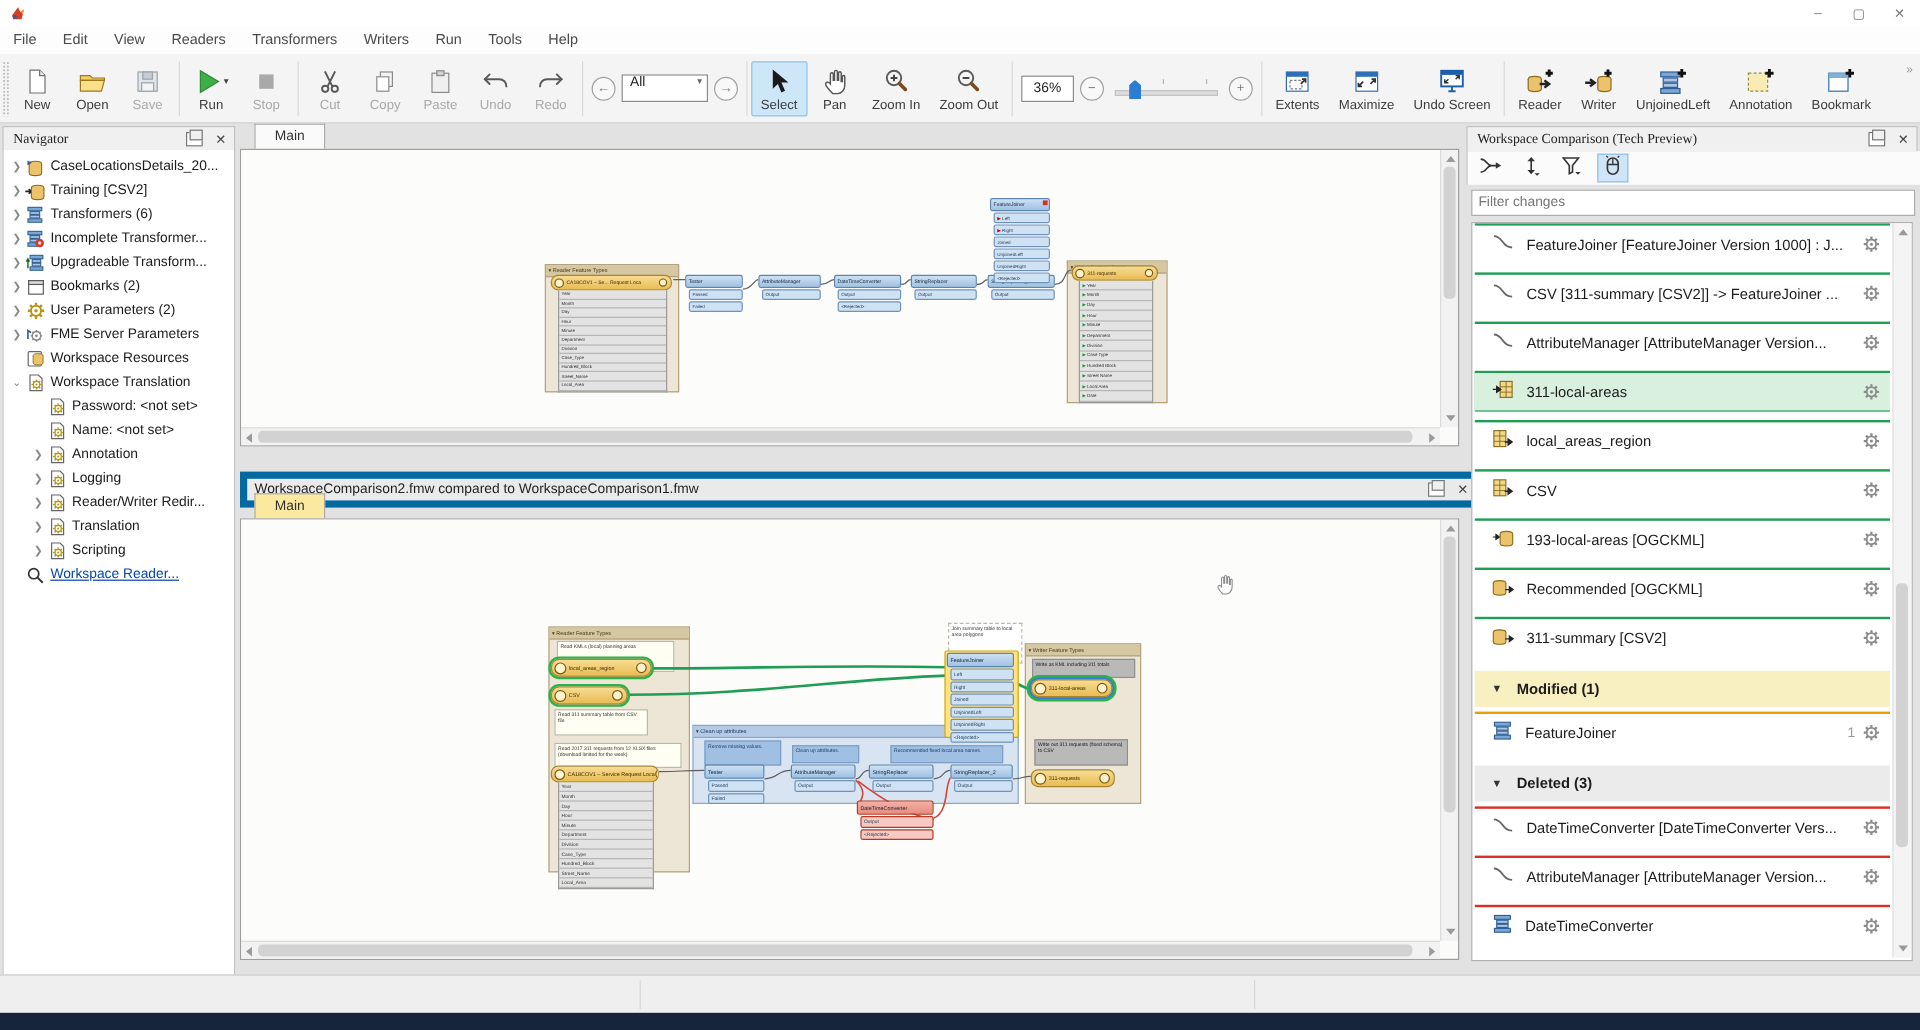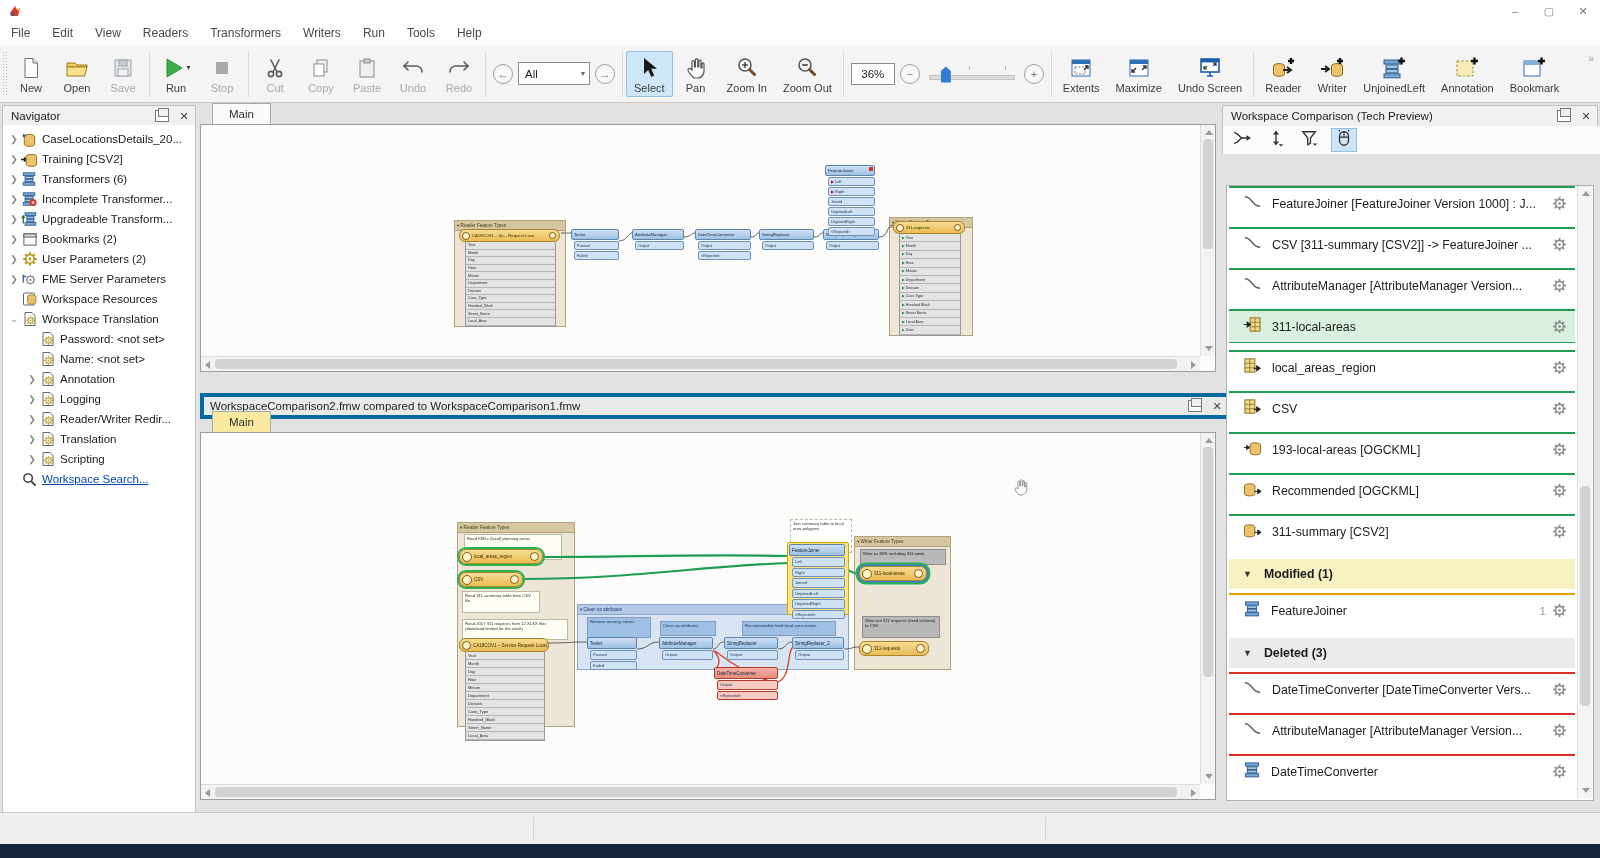--- a/index.html
+++ b/index.html
@@ -16,32 +16,32 @@
   .tgrip{width:6px;height:46px;margin-left:2px;background-image:radial-gradient(#bdbdbd 30%,transparent 31%);background-size:3px 3px;}
   .tsep{width:1px;height:46px;background:#d9d9d9;margin:0 3px;}
   .tbtn{display:flex;flex-direction:column;align-items:center;justify-content:flex-start;padding:3px 7px 2px 7px;border:1px solid transparent;border-radius:2px;min-width:30px;}
   .tbtn .ic{height:26px;display:flex;align-items:center;justify-content:center;}
   .tbtn .lbl{font-size:11px;color:#3c3c3c;margin-top:1px;white-space:nowrap;}
   .tbtn.disabled .lbl{color:#a9a9a9;}
   .tbtn.active{background:#cde6f8;border:1px solid #8fc0e8;}
   .caret{font-size:8px;color:#444;margin-left:1px;}
   .navcombo{display:flex;align-items:center;gap:5px;padding:0 4px;}
   .circlebtn{width:18px;height:18px;border:1px solid #9f9f9f;border-radius:50%;display:flex;align-items:center;justify-content:center;color:#7a7a7a;font-size:11px;background:#f8f8f8;}
-  .combo{width:64px;height:21px;border:1px solid #8c8c8c;background:#fff;font-size:11.5px;color:#222;display:flex;align-items:center;padding-left:6px;position:relative;}
+  .combo{width:64px;height:21px;border:1px solid #8c8c8c;background:#fff;font-size:11.5px;color:#222;display:flex;align-items:flex-start;padding-left:6px;position:relative;}
   .combo .cv{position:absolute;right:4px;color:#666;font-size:8px;}
   .zoombox{width:42px;height:20px;border:1px solid #8c8c8c;background:#fff;font-size:11.5px;color:#222;display:flex;align-items:center;justify-content:center;}
   .slider{width:86px;height:20px;position:relative;margin:0 4px;}
   .slider .track{position:absolute;left:0;right:0;top:11px;height:3px;background:#dcdcdc;border:1px solid #c2c2c2;}
   .slider .tick{position:absolute;top:2px;width:1px;height:4px;background:#b5b5b5;}
   .slider .handle{position:absolute;top:3px;width:10px;height:16px;background:#2d7dd2;clip-path:polygon(0 28%,50% 0,100% 28%,100% 100%,0 100%);}
   .overflow-chevrons{margin-left:auto;margin-right:6px;color:#9a9a9a;font-size:10px;align-self:flex-start;padding-top:8px;}
   
   #workspace{left:0;top:103px;width:1600px;height:709px;background:#e2e2e2;}
   .panelhdr{height:20px;background:#f0f0f0;border:1px solid #c2c2c2;display:flex;align-items:center;font-size:11.5px;color:#222;padding:0 4px;}
-  .panelhdr .ttl{padding-left:4px;flex:1;white-space:nowrap;overflow:hidden;}
+  .panelhdr .ttl{padding-left:4px;flex:1;white-space:nowrap;overflow:hidden;font-family:Liberation Serif, serif;}
   .floatbtn{width:12px;height:10px;border:1px solid #777;position:relative;margin-right:8px;background:#fff;}
   .floatbtn:before{content:"";position:absolute;left:2px;top:-3px;width:9px;height:7px;border:1px solid #777;background:#f0f0f0;}
   .closebtn{color:#444;font-size:11px;width:14px;text-align:center;}
   
   #navigator{left:2px;top:2px;width:194px;height:707px;}
   #navbody{position:absolute;left:0;top:20px;width:192px;height:685px;border:1px solid #c2c2c2;border-top:none;background:#fff;overflow:hidden;}
   .trow{display:flex;align-items:center;height:20px;font-size:11.5px;color:#1b1b1b;white-space:nowrap;}
   .trow .exp{width:14px;text-align:center;color:#8a8a8a;font-size:9px;flex:none;}
   .trow .ticon{width:17px;height:15px;margin-right:4px;flex:none;display:flex;align-items:center;justify-content:center;}
   .trow.link span.lab{color:#0645ad;text-decoration:underline;}
@@ -49,21 +49,21 @@
   .tabbar{position:absolute;height:21px;display:flex;align-items:flex-end;}
   .tab{height:20px;padding:0 16px;font-size:11.5px;color:#333;display:flex;align-items:center;border:1px solid #ababab;border-bottom:none;background:#ececec;}
   .tab.activewhite{background:#fafafa;}
   .tab.activeyellow{background:#fbe9a0;}
   .canvasframe{position:absolute;border:1px solid #9d9d9d;background:#fbfbfa;}
   .canvasarea{position:absolute;left:0;top:0;background:#fcfcfa;overflow:hidden;}
   .vscroll{position:absolute;right:0;top:0;width:14px;background:#f2f2f2;border-left:1px solid #dcdcdc;}
   .hscroll{position:absolute;left:0;bottom:0;height:14px;background:#f2f2f2;border-top:1px solid #dcdcdc;}
   .sthumb{position:absolute;background:#d2d2d2;border-radius:4px;}
   .sarrow{position:absolute;width:0;height:0;}
-  .panetitle{position:absolute;background:#eaeaea;border:4px solid #0369a1;display:flex;align-items:center;font-size:11.5px;color:#1f1f1f;padding:0 6px;}
+  .panetitle{position:absolute;background:#eaeaea;border:6px solid #0369a1;display:flex;align-items:center;font-size:11.5px;color:#1f1f1f;padding:0 6px;}
   .panetitle .ttl{flex:1;}
   
   .bookmark{position:absolute;border:1px solid #b3a27b;background:rgba(231,221,199,0.72);}
   .bookmark.blue{border-color:#8aa6c8;background:rgba(186,208,233,0.55);}
   .bookmark .bhdr{height:9px;background:#d5c7a2;border-bottom:1px solid #b3a27b;font-size:4.6px;color:#4a3c14;display:flex;align-items:center;padding:0 2px;white-space:nowrap;overflow:hidden;}
   .bookmark.blue .bhdr{background:#b4cae6;border-color:#8aa6c8;color:#1d3a63;}
   .ann{position:absolute;font-size:4.2px;line-height:1.25;color:#333;padding:1px 2px;overflow:hidden;}
   .ann.white{background:#fffef2;border:1px solid #b9b9a6;}
   .ann.white.dashed{border-style:dashed;background:#ffffff;}
   .ann.blue{background:#9fc0e2;border:1px solid #7d9cc4;color:#16355e;}
@@ -695,21 +695,21 @@
           <span class="lab">Scripting</span>
         </div>
         <div class="trow link" style="padding-left: 4px;">
           <span class="exp"></span>
           <span class="ticon">
             <svg width="15" height="15" viewBox="0 0 16 16">
               <circle cx="6.5" cy="6.5" r="4.5" fill="none" stroke="#333" stroke-width="1.5"></circle>
               <path d="M10 10l4.5 4.5" stroke="#333" stroke-width="1.8"></path>
             </svg>
           </span>
-          <span class="lab">Workspace Search...</span>
+          <span class="lab">Workspace Reader...</span>
         </div>
       </div>
   </div>
 
   <div class="tabbar" style="left:200px;top:0;width:1016px;">
     <div class="tab activewhite" style="margin-left:12px;">
       <span>Main</span>
     </div>
   </div>
   <div class="canvasframe" style="left:200px;top:21px;width:1014px;height:246px;">
@@ -951,20 +951,21 @@
             </svg></span>
         </div>
         <div class="cmptool active">
           <span><svg width="14" height="18" viewBox="0 0 14 20">
               <rect x="2" y="3" width="10" height="15" rx="5" fill="none" stroke="#333" stroke-width="1.5"></rect>
               <path d="M7 3v6M2 9h10" stroke="#333" stroke-width="1.2"></path>
               <path d="M1 1l1.5 1.5M13 1l-1.5 1.5" stroke="#333" stroke-width="1.2"></path>
             </svg></span>
         </div>
       </div>
+    <input id="cmp-filter" placeholder="Filter changes" style="">
     <div id="cmp-list">
       <div id="cmp-rows">
           <div class="cmp-card">
             <div class="cline" style="background: rgb(31, 157, 85);"></div>
             <div class="crow">
               <span><svg width="19" height="19" viewBox="0 0 20 20">
                   <path d="M2 5c8 0 7 10 16 10" fill="none" stroke="#666" stroke-width="1.6"></path>
                 </svg></span>
               <span class="clabel">FeatureJoiner [FeatureJoiner Version 1000] : J...</span>
               <span class="cgear">

